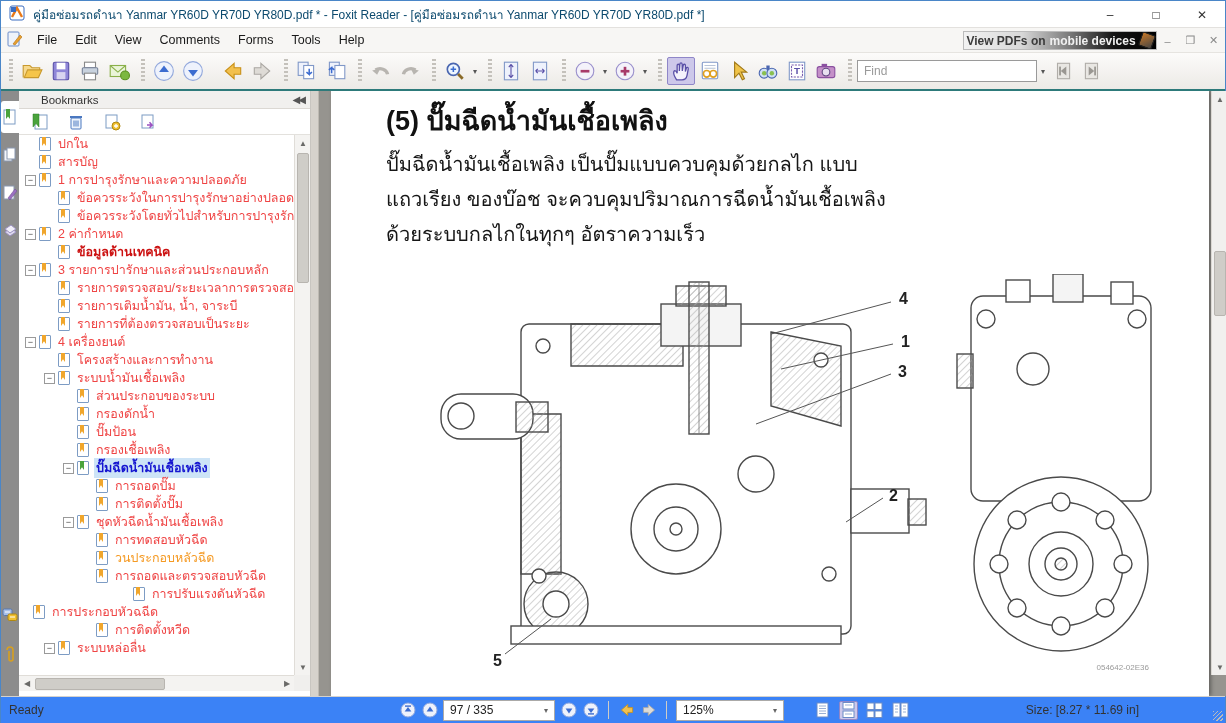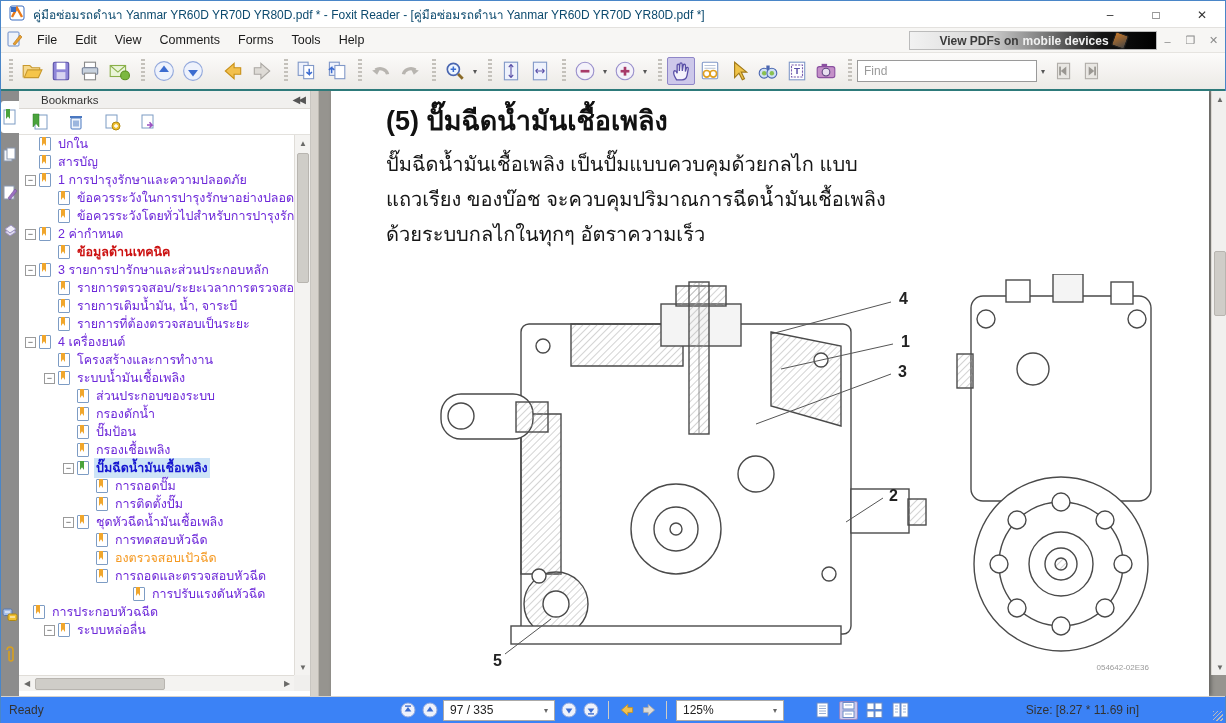--- a/index.html
+++ b/index.html
@@ -12,21 +12,21 @@
               border-bottom:1px solid #e3e1de; display:flex; align-items:center; padding-left:8px; }
   .title-text { margin-left:8px; font-size:12px; color:#0c4a6e; white-space:nowrap; }
   .win-btns { position:absolute; right:0; top:0; height:27px; display:flex; }
   .wbtn { width:46px; height:27px; display:flex; align-items:center; justify-content:center;
           font-size:12px; color:#333; cursor:default; }
 
   
   .menubar { position:absolute; left:0; top:27px; width:100%; height:25px; background:#f7f6f4;
              display:flex; align-items:center; padding-left:6px; border-bottom:1px solid #e6e4e0; }
   .menu-item { padding:3px 9px; font-size:12.5px; color:#1a1a1a; }
-  .banner { position:absolute; right:68px; top:3px; width:248px; height:19px;
+  .banner { position:absolute; right:68px; top:3px; width:194px; height:19px;
             background:linear-gradient(90deg,#f2f2f2 0%,#d8d8d8 30%,#7a7a7a 55%,#141414 78%,#000 100%);
             display:flex; align-items:center; justify-content:center; gap:4px; border:1px solid #bbb; overflow:hidden;}
   .banner .lt { color:#3b3b3b; font-weight:bold; font-size:12px; }
   .banner .rt { color:#f0f0f0; font-weight:bold; font-size:12px; }
   .banner .phone { width:14px; height:15px; background:linear-gradient(135deg,#c87828,#444); border-radius:2px; transform:rotate(20deg); border:1px solid #222;}
   .mdi-btns { position:absolute; right:2px; top:4px; display:flex; gap:4px; }
   .mdibtn { width:19px; height:17px; display:flex; align-items:center; justify-content:center;
             color:#8a8a8a; font-size:11px; border:1px solid transparent; }
 
   
@@ -60,21 +60,21 @@
   .tree { position:absolute; left:0; top:44px; width:276px; height:540px; overflow:hidden; background:#fff; }
   .bm-row { height:18px; display:flex; align-items:center; white-space:nowrap; }
   .bm-exp { width:11px; height:11px; margin-right:3px; flex:0 0 11px; }
   .bm-exp.has { border:1px solid #9a9a9a; background:#fff; color:#444; font-size:9px; line-height:9px;
                 text-align:center; }
   .bm-ic { position:relative; width:12px; height:14px; background:#fff; border:1px solid #7d9cc4;
            border-radius:1px; margin-right:5px; flex:0 0 12px; }
   .bm-ic::after { content:""; position:absolute; left:2px; top:-1px; width:4px; height:9px; background:#f0a62c;
                   clip-path:polygon(0 0,100% 0,100% 100%,50% 70%,0 100%); }
   .bm-ic.sel::after { background:#4aa33c; }
-  .bm-label { font-size:12.5px; color:#6d28d9; padding:0 2px; }
+  .bm-label { font-size:12.5px; color:#ef4444; padding:0 2px; }
   .bm-red .bm-label { color:#cc1111; font-weight:bold; }
   .bm-orange .bm-label { color:#f59a23; }
   .bm-selected .bm-label { color:#1515d0; font-weight:bold; background:#cde4f7; }
 
   .vscroll { position:absolute; right:0; top:44px; width:16px; height:540px; background:#f4f3f1; border-left:1px solid #e0ddd8; }
   .hscroll { position:absolute; left:0; top:584px; width:276px; height:16px; background:#f4f3f1; border-top:1px solid #e0ddd8; display:flex; align-items:center;}
   .scorner { position:absolute; right:0; top:584px; width:16px; height:16px; background:#f0efed; }
   .sarrow { width:16px; height:16px; display:flex; align-items:center; justify-content:center; color:#6a6a68; font-size:8px; }
   .sthumb-v { position:absolute; left:2px; width:12px; background:#cfcdc8; border:1px solid #b8b5b0; border-radius:2px; }
   .sthumb-h { height:12px; background:#cfcdc8; border:1px solid #b8b5b0; border-radius:2px; }
@@ -543,36 +543,41 @@
             <span class="bm-label">ชุดหัวฉีดน้ำมันเชื้อเพลิง</span>
           </div>
           <div class="bm-row" style="padding-left: 63px;">
             <span class="bm-exp"></span>
             <span class="bm-ic"></span>
             <span class="bm-label">การทดสอบหัวฉีด</span>
           </div>
           <div class="bm-row bm-orange" style="padding-left: 63px;">
             <span class="bm-exp"></span>
             <span class="bm-ic"></span>
-            <span class="bm-label">องตรวจสอบเปัวฉีด</span>
+            <span class="bm-label">วนประกอบหลัวฉีด</span>
           </div>
           <div class="bm-row" style="padding-left: 63px;">
             <span class="bm-exp"></span>
             <span class="bm-ic"></span>
             <span class="bm-label">การถอดและตรวจสอบหัวฉีด</span>
           </div>
           <div class="bm-row" style="padding-left: 63px; margin-left: 37px;">
             <span class="bm-exp"></span>
             <span class="bm-ic"></span>
             <span class="bm-label">การปรับแรงดันหัวฉีด</span>
           </div>
           <div class="bm-row" style="">
             <span class="bm-exp"></span>
             <span class="bm-ic"></span>
             <span class="bm-label">การประกอบหัวฉฉีด</span>
+          </div>
+          <div class="bm-row" style="padding-left: 63px;">
+            <span class="bm-exp"></span>
+            <span class="bm-ic"></span>
+            <span class="bm-label">การติดตั้งหวีด</span>
           </div>
           <div class="bm-row" style="padding-left: 25px;">
             <span class="bm-exp has">−</span>
             <span class="bm-ic"></span>
             <span class="bm-label">ระบบหล่อลื่น</span>
           </div>
         </div>
 
       <div class="vscroll">
         <div class="sarrow" style="position:absolute;top:0;">▲</div>

